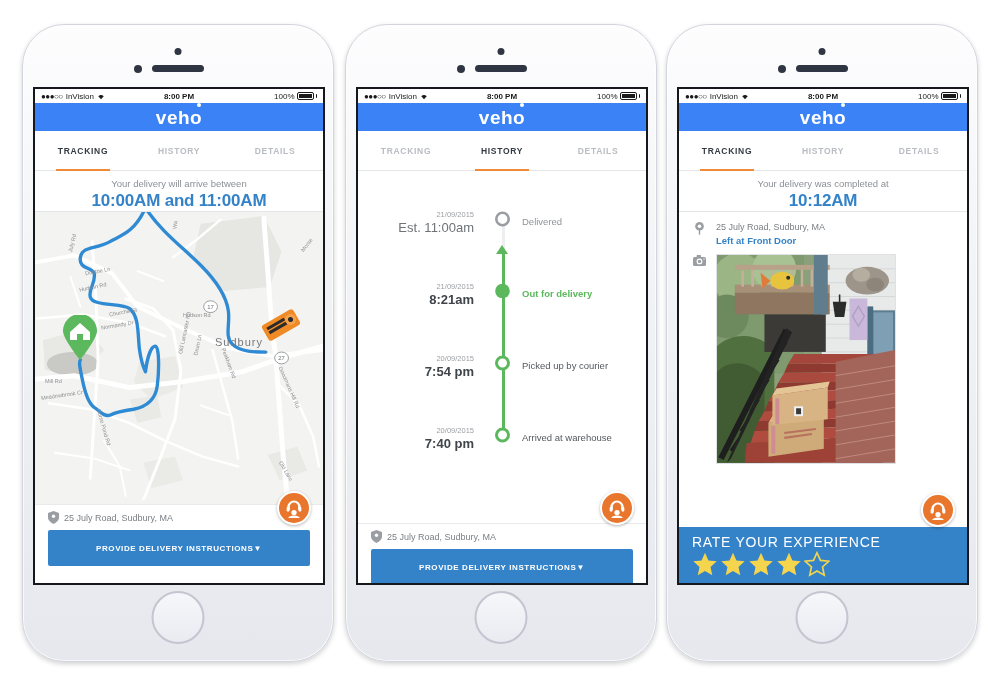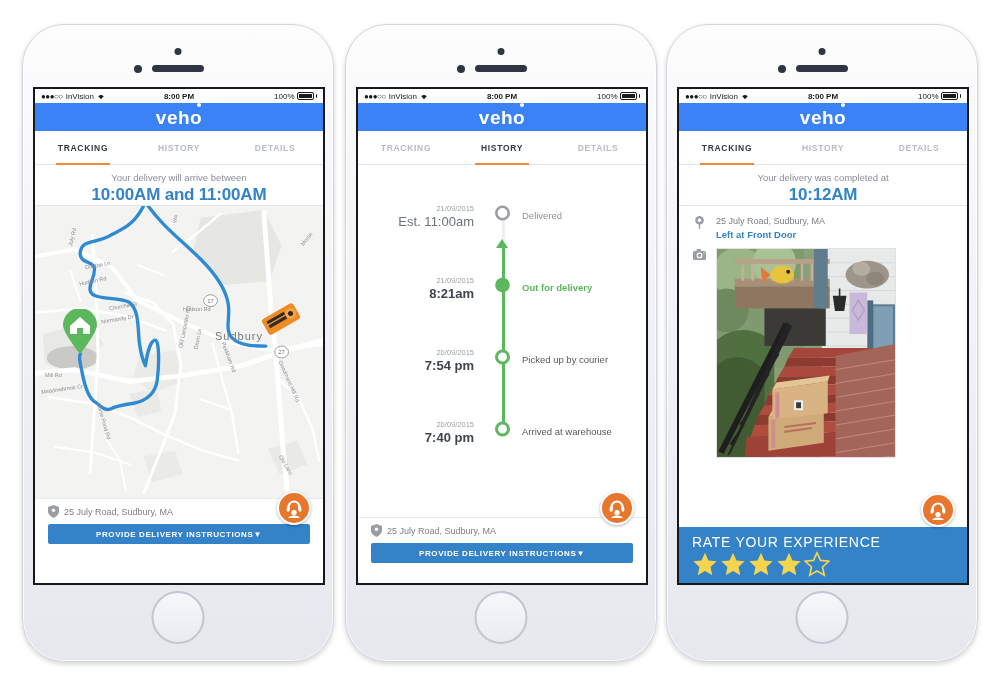--- a/index.html
+++ b/index.html
@@ -57,21 +57,21 @@
 
   
   .brandbar { height:28px; background:#3b82f6; display:flex;
     align-items:center; justify-content:center; }
   .logo { color:#fff; font-size:19px; font-weight:bold; letter-spacing:.5px;
     position:relative; line-height:1; }
   .logo .odot { position:absolute; right:1.5px; top:-5px;
     width:4px; height:4px; border-radius:50%; background:#fff; }
 
   
-  .tabs { height:34px; display:flex; background:#fff;
+  .tabs { height:40px; display:flex; background:#fff;
     border-bottom:1px solid #e3e5e8; }
   .tab { flex:1; display:flex; align-items:center; justify-content:center;
     font-size:8.5px; font-weight:bold; letter-spacing:.7px; color:#b9bcc1;
     position:relative; }
   .tab.active { color:#333a42; }
   .tab.active::after { content:""; position:absolute; bottom:-1px; left:22%; right:22%;
     height:2px; background:#ef8b38; }
 
   
   .eta { padding:7px 0 0; text-align:center; border-bottom:1px solid #e3e5e8; }
@@ -88,21 +88,21 @@
   .truck { position:absolute; width:40px; height:26px; }
 
   
   .addr { height:26px; display:flex; align-items:center; gap:5px;
     padding:0 13px; font-size:9px; color:#7b8085; background:#fff;
     border-top:1px solid #e8eaec; }
   .pinshield { width:11px; height:13px; flex:none; }
 
   
   .ctawrap { padding:0 13px 10px; background:#fff; }
-  .cta { height:20px; background:#3483c9; border-radius:2px; color:#fff;
+  .cta { height:36px; background:#3483c9; border-radius:2px; color:#fff;
     font-size:8px; font-weight:bold; letter-spacing:.6px;
     display:flex; align-items:center; justify-content:center; gap:0; }
 
   
   .fab { position:absolute; right:12px; width:34px; height:34px; border-radius:50%;
     background:#e8762c; border:2px solid #fff;
     box-shadow:0 1px 3px rgba(0,0,0,.3);
     display:flex; align-items:center; justify-content:center; z-index:9; }
   .fab svg { width:20px; height:20px; }
 

